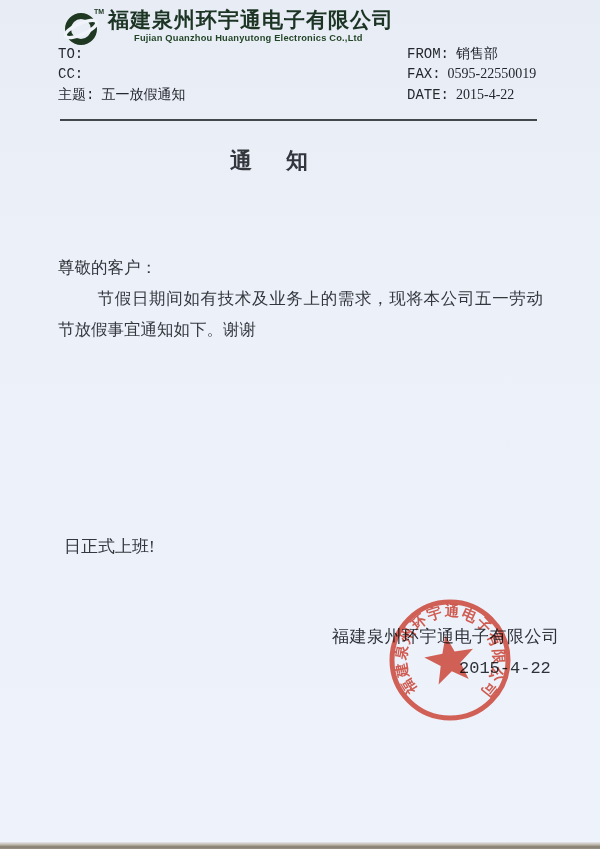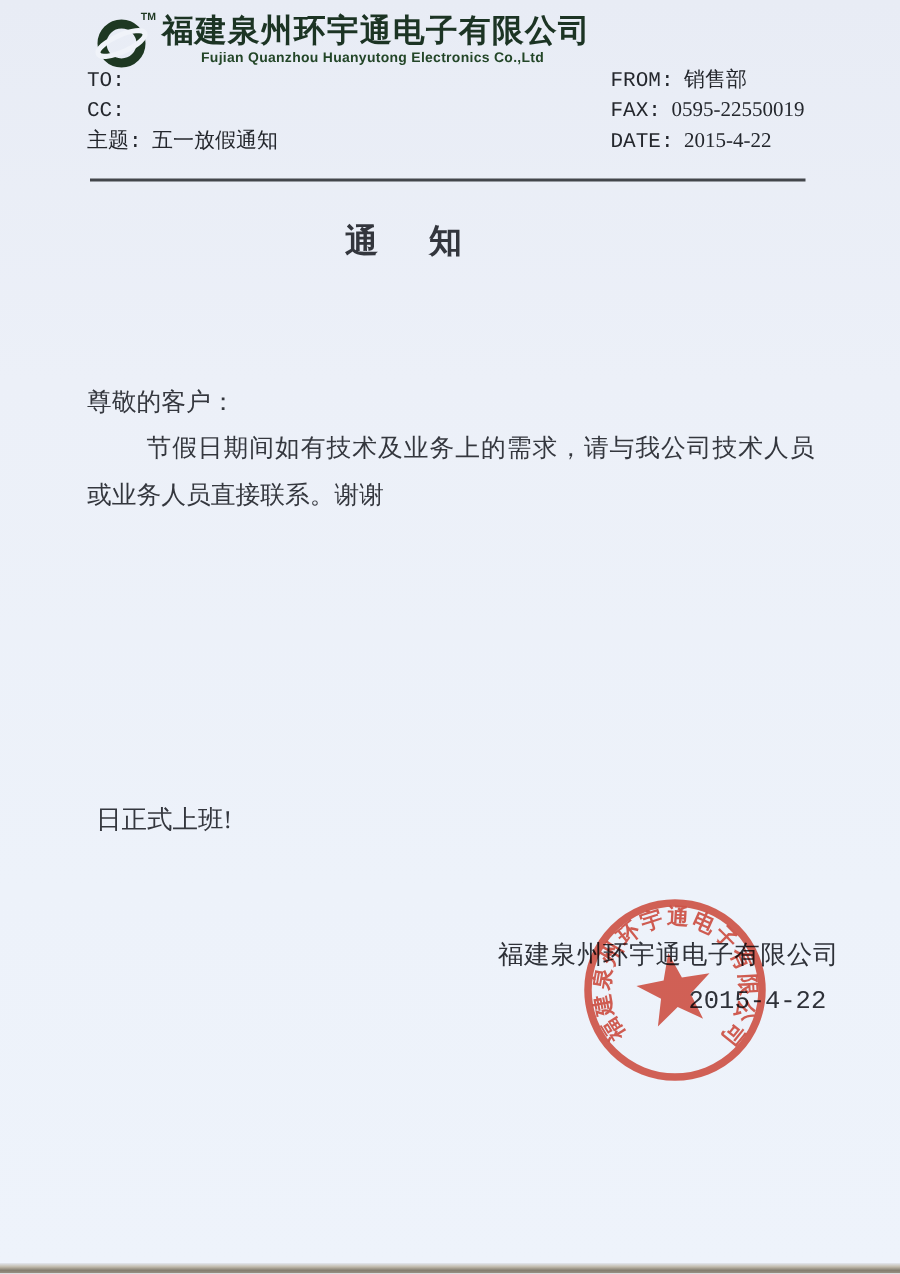--- a/index.html
+++ b/index.html
@@ -103,21 +103,21 @@
       <span>DATE:</span><span class="val">2015-4-22</span>
     </div>
   </div>
 
   <div class="divider"></div>
 
   <div class="title">通　知</div>
 
   <div class="body">
     <p>尊敬的客户：</p>
-    <p class="indent">节假日期间如有技术及业务上的需求，请与我公司技术人员或业务人员直接联系。谢谢</p>
+    <p class="indent">节假日期间如有技术及业务上的需求，现将本公司五一劳动节放假事宜通知如下。谢谢</p>
   </div>
 
   <div class="closing">日正式上班!</div>
 
   <div class="sig-company">福建泉州环宇通电子有限公司</div>
   <div class="sig-date">2015-4-22</div>
 
   <div class="stamp">
     <svg width="132" height="132" viewBox="0 0 132 132">
       <circle cx="66" cy="66" r="58" fill="none" stroke="#d8402f" stroke-width="5" opacity="0.92"></circle>

